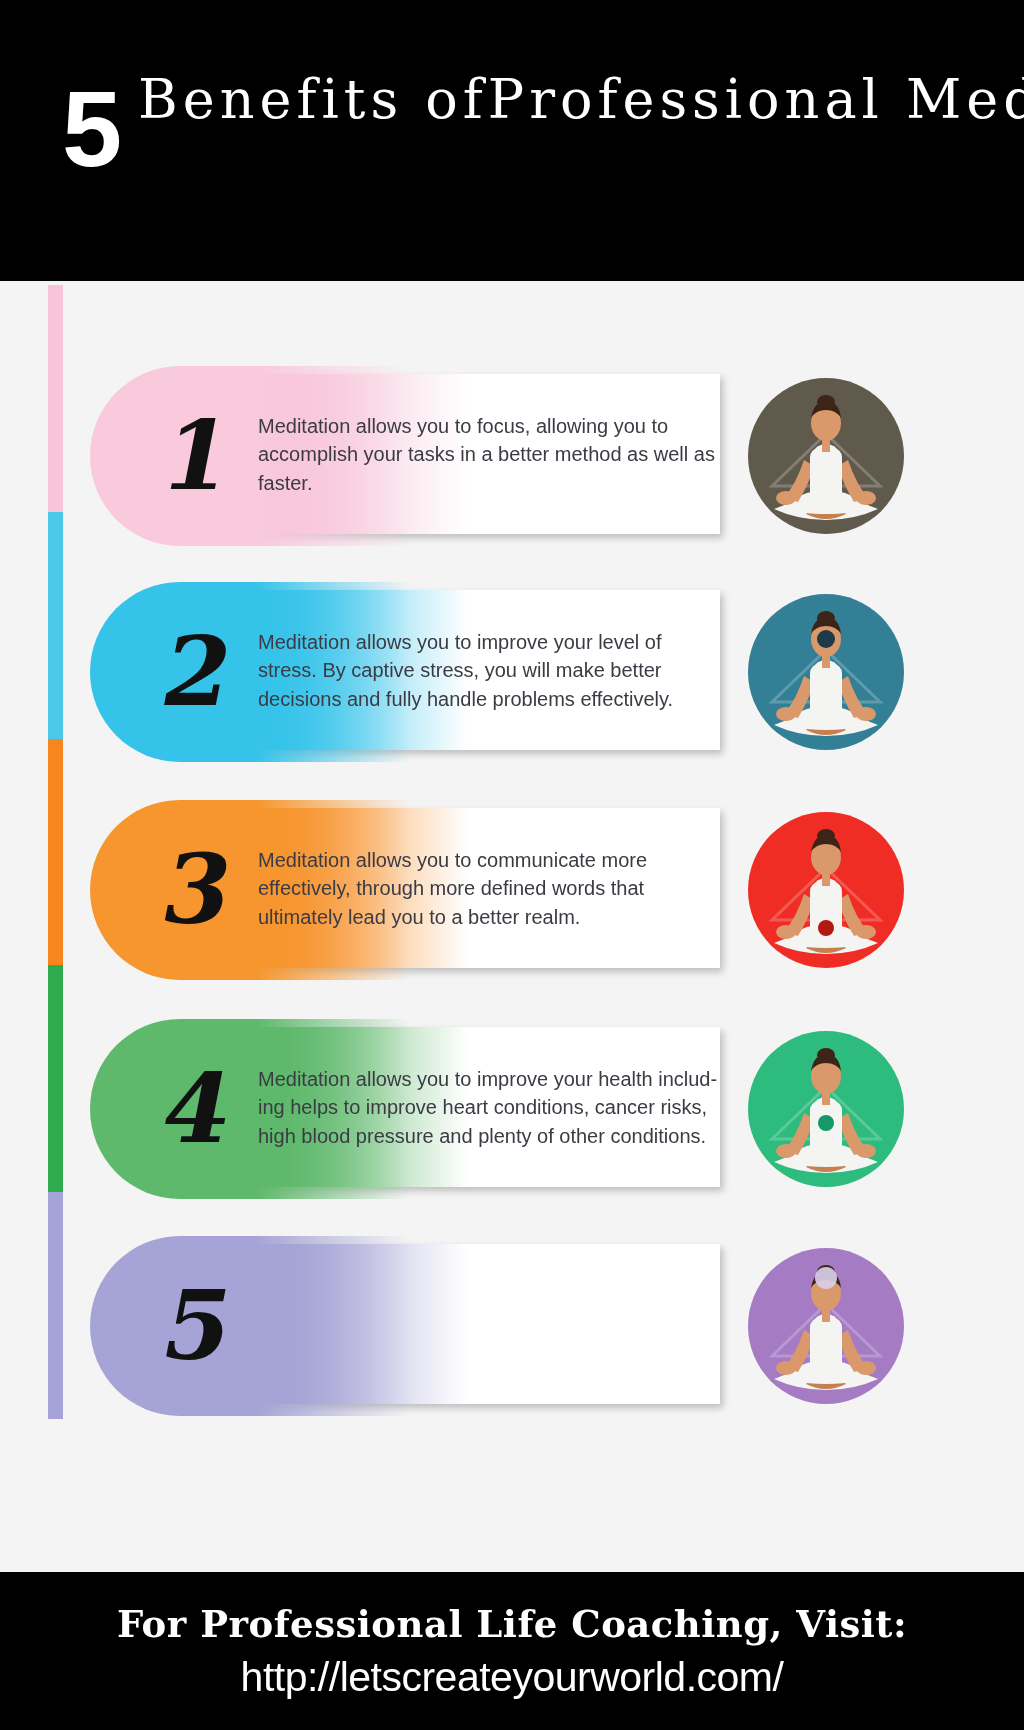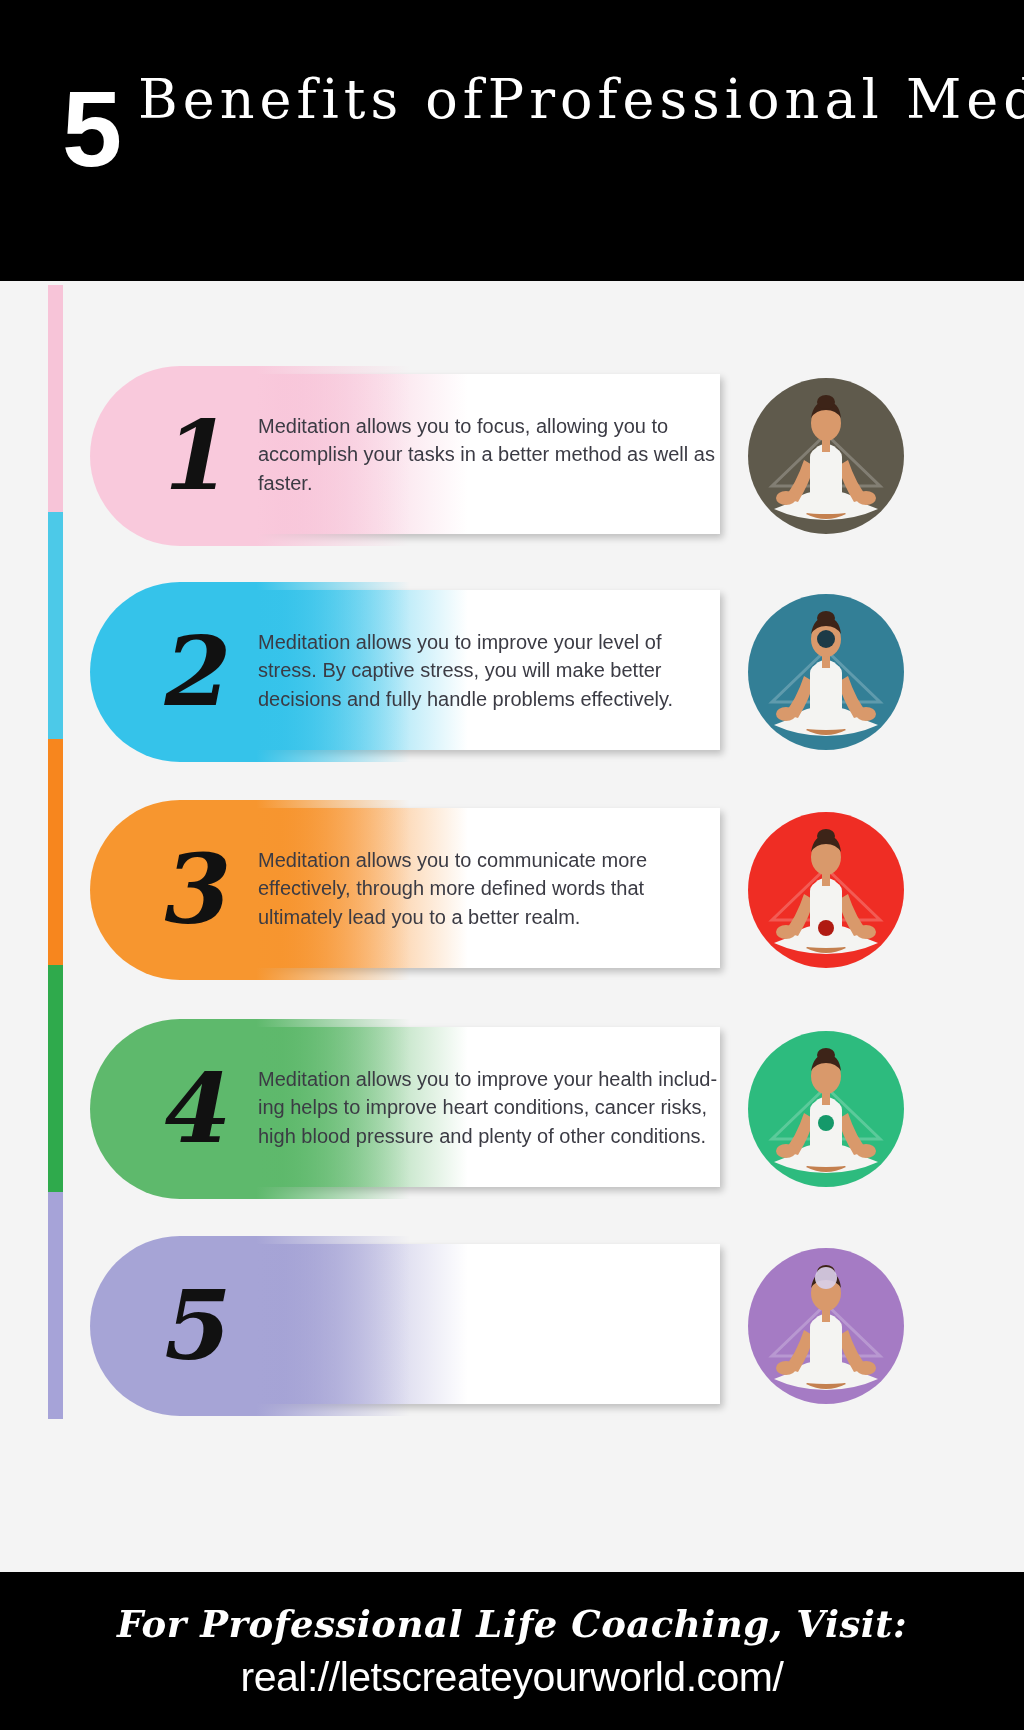--- a/index.html
+++ b/index.html
@@ -76,21 +76,21 @@
   
   .footer {
     position:absolute; left:0; top:1572px; width:1024px; height:158px;
     background:#000;
     display:flex; flex-direction:column;
     align-items:center; justify-content:center;
   }
   .footer-script {
     color:#fff;
     font-family:"DejaVu Serif", serif;
-    font-style:italic; font-weight:bold;
+    font-weight:bold;
     font-size:37px; letter-spacing:0.5px;
     margin-bottom:8px;
   }
   .footer-url {
     color:#fff;
     font-family:"Liberation Sans", sans-serif;
     font-size:41px; letter-spacing:-0.5px;
   }
 </style>
 </head>
@@ -242,16 +242,16 @@
             <ellipse cx="82" cy="49" rx="15" ry="18" fill="#d9996b"></ellipse>
             <path d="M67 44 Q70 27 82 27 Q95 27 97 44 Q92 36 82 36 Q72 36 67 44 Z" fill="#3d2418"></path>
             <ellipse cx="82" cy="28" rx="9" ry="7" fill="#3d2418"></ellipse>
             <circle cx="82" cy="34" r="11" fill="#d9cfe8" opacity="0.92"></circle>
           </svg></div>
       </div>
     </div>
 
   <div class="footer">
     <div class="footer-script">For Professional Life Coaching, Visit:</div>
-    <div class="footer-url">real://letscreateyourworld.com/</div>
+    <div class="footer-url">http://letscreateyourworld.com/</div>
   </div>
 
 </div>
 
 </body></html>

